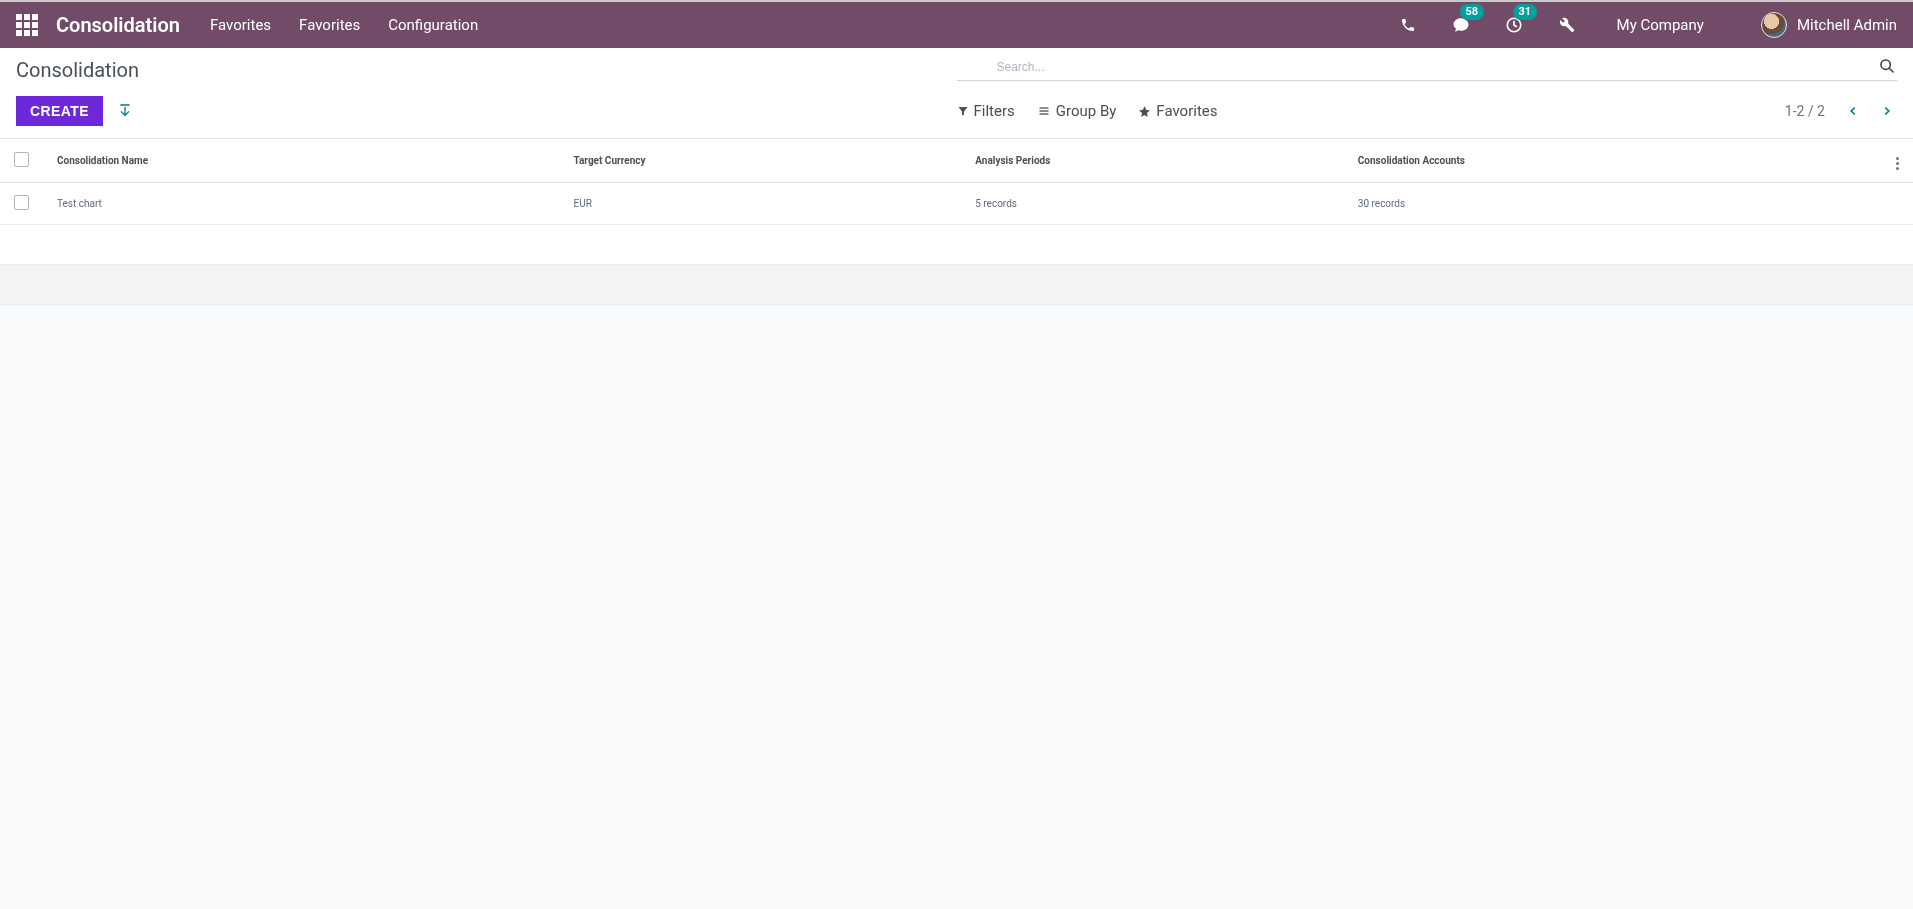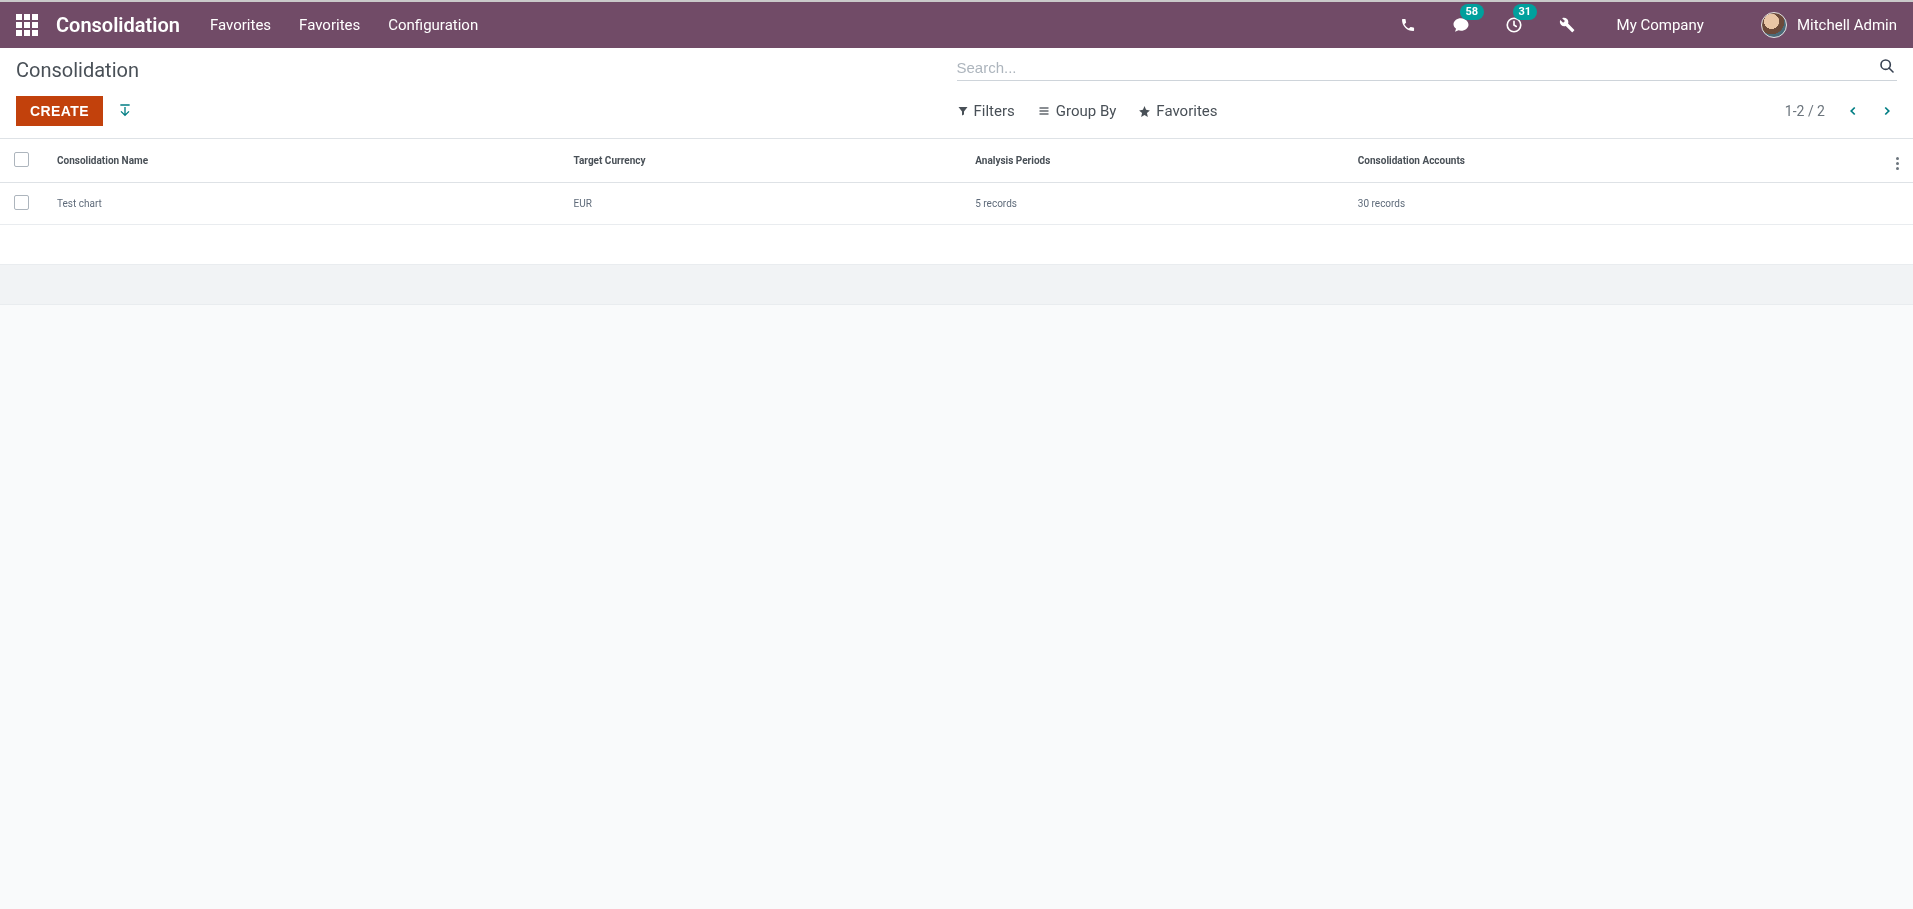--- a/index.html
+++ b/index.html
@@ -73,31 +73,32 @@
     flex: 0 0 50%;
     display:flex;
     align-items:center;
     border-bottom: 1px solid #ced4da;
     padding-bottom: 4px;
   }
   .search-input {
     flex:1;
     border:none;
     outline:none;
-    font-size: 15px;
+    font-size: 12px;
     color:#404040;
     background: transparent;
+    margin-left: 40px;
   }
   .search-input::placeholder { color:#adb5bd; }
   .search-icon { color:#495057; cursor:pointer; width:18px; height:18px;}
 
   .cp-bottom { justify-content: space-between; }
   .left-buttons { display:flex; align-items:center; gap: 14px;}
   .btn-primary {
-    background:#c2410c;
+    background:#6d28d9;
     color:#fff;
     border:none;
     padding: 7px 14px;
     font-size: 14px;
     font-weight:600;
     letter-spacing: .4px;
     cursor:pointer;
   }
   .btn-icon { color:#017e84; cursor:pointer; font-size:16px; }
 

